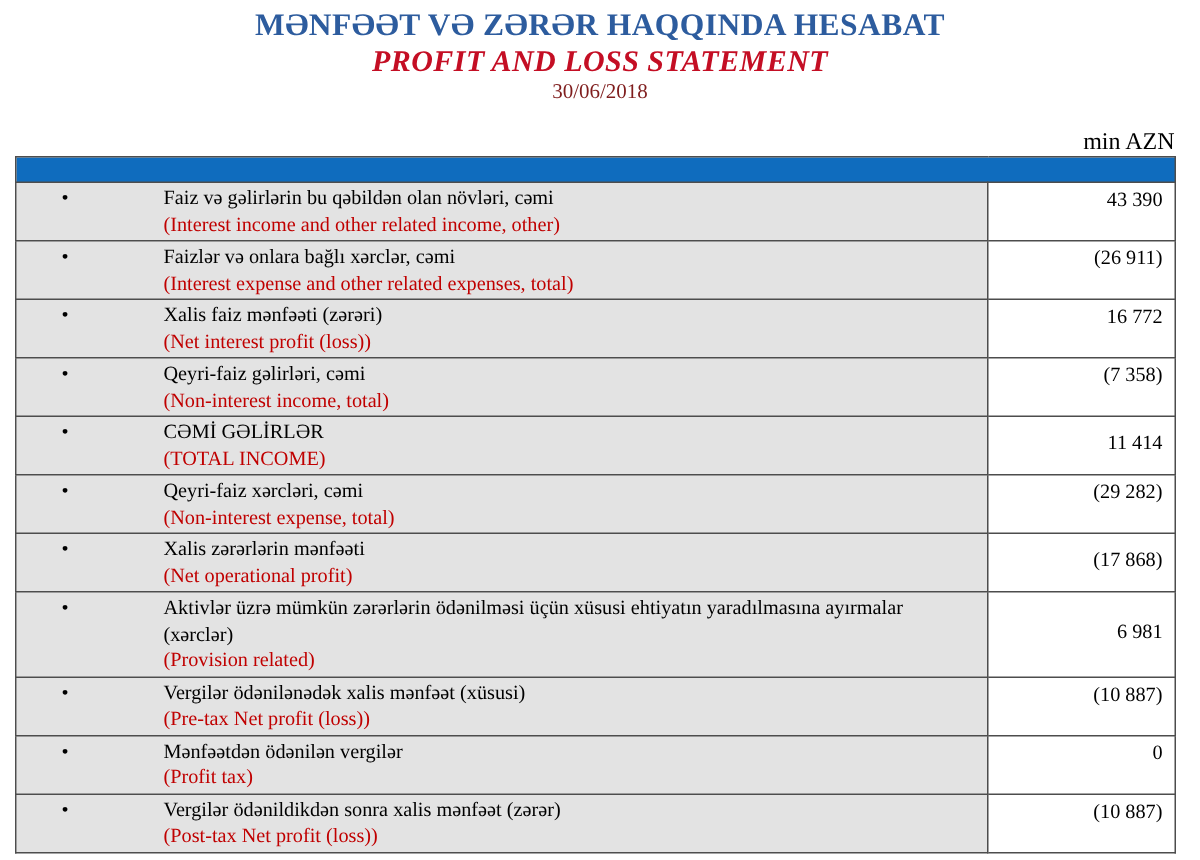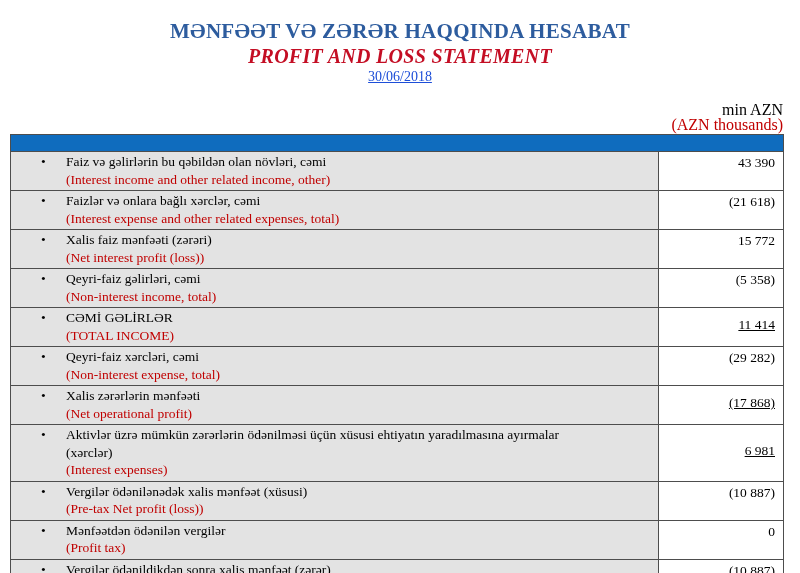--- a/index.html
+++ b/index.html
@@ -17,42 +17,41 @@
     background: #ffffff;
   }
   body {
     width: 800px;
     min-height: 573px;
     font-family: "Liberation Serif", "DejaVu Serif", serif;
     color: #000;
   }
   .titles {
     text-align: center;
-    padding-top: 19px;
+    padding-top: 4px;
   }
   .title-az {
     font-size: 21px;
     font-weight: bold;
     letter-spacing: 0.3px;
     color: var(--title-blue, #2D5C9E);
     line-height: 25px;
   }
   .title-en {
     font-size: 20px;
     font-weight: bold;
     letter-spacing: 0.3px;
     color: var(--subtitle-red, #C40E24);
     line-height: 24px;
     font-style: italic;
   }
   .date {
     font-size: 14px;
     line-height: 18px;
-    color: #1d4ed8;
-    text-decoration: underline;
+    color: #7f1d1d;
   }
   .units {
     width: 773px;
     margin: 16px 0 2px 10px;
     text-align: right;
     font-size: 16px;
     line-height: 15px;
   }
   .units .red { color: var(--accent-red, #C00000); }
 
@@ -79,50 +78,49 @@
   }
   .desc-inner {
     display: flex;
     align-items: flex-start;
   }
   .bullet {
     flex: 0 0 25px;
     font-size: 13.5px;
     line-height: 17.5px;
   }
-  .txt { flex: 1 1 auto; }
+  .txt { flex: 1 1 auto; margin-left: 43px; }
   .az, .en {
     display: block;
     font-size: 13.5px;
     line-height: 17.5px;
     white-space: pre-line;
   }
   .en { color: var(--accent-red, #C00000); }
   td.val {
     background: #ffffff;
     text-align: right;
     vertical-align: top;
     padding: 2px 8px 6px 2px;
     font-size: 13.5px;
     line-height: 17.5px;
   }
-  tr.v-mid td.val { vertical-align: middle; text-decoration: underline; }
+  tr.v-mid td.val { vertical-align: middle; }
 </style>
 </head>
 <body>
 
 <div class="titles">
   <div class="title-az">MƏNFƏƏT VƏ ZƏRƏR HAQQINDA HESABAT</div>
   <div class="title-en">PROFIT AND LOSS STATEMENT</div>
   <div class="date">30/06/2018</div>
 </div>
 
 <div class="units">
   <div>min AZN</div>
-  <div class="red">(AZN thousands)</div>
 </div>
 
 <table class="pl">
   <colgroup>
       <col class="c-desc">
       <col class="c-val">
     </colgroup>
   <tbody>
     <tr>
       <td class="bar" colspan="2"></td>
@@ -144,47 +142,47 @@
     <tr>
       <td class="desc">
           <div class="desc-inner">
         <span class="bullet">•</span>
         <span class="txt">
               <span class="az">Faizlər və onlara bağlı xərclər, cəmi</span>
               <span class="en">(Interest expense and other related expenses, total)</span>
             </span>
       </div>
         </td>
-      <td class="val">(21 618)</td>
+      <td class="val">(26 911)</td>
     </tr>
 
     <tr>
       <td class="desc">
           <div class="desc-inner">
         <span class="bullet">•</span>
         <span class="txt">
               <span class="az">Xalis faiz mənfəəti (zərəri)</span>
               <span class="en">(Net interest profit (loss))</span>
             </span>
       </div>
         </td>
-      <td class="val">15 772</td>
+      <td class="val">16 772</td>
     </tr>
 
     <tr>
       <td class="desc">
           <div class="desc-inner">
         <span class="bullet">•</span>
         <span class="txt">
               <span class="az">Qeyri-faiz gəlirləri, cəmi</span>
               <span class="en">(Non-interest income, total)</span>
             </span>
       </div>
         </td>
-      <td class="val">(5 358)</td>
+      <td class="val">(7 358)</td>
     </tr>
 
     <tr class="v-mid">
       <td class="desc">
           <div class="desc-inner">
         <span class="bullet">•</span>
         <span class="txt">
               <span class="az">CƏMİ GƏLİRLƏR</span>
               <span class="en">(TOTAL INCOME)</span>
             </span>
@@ -219,21 +217,21 @@
       <td class="val">(17 868)</td>
     </tr>
 
     <tr class="v-mid">
       <td class="desc">
           <div class="desc-inner">
         <span class="bullet">•</span>
         <span class="txt">
               <span class="az">Aktivlər üzrə mümkün zərərlərin ödənilməsi üçün xüsusi ehtiyatın yaradılmasına ayırmalar
 (xərclər)</span>
-              <span class="en">(Interest expenses)</span>
+              <span class="en">(Provision related)</span>
             </span>
       </div>
         </td>
       <td class="val">6 981</td>
     </tr>
 
     <tr>
       <td class="desc">
           <div class="desc-inner">
         <span class="bullet">•</span>

